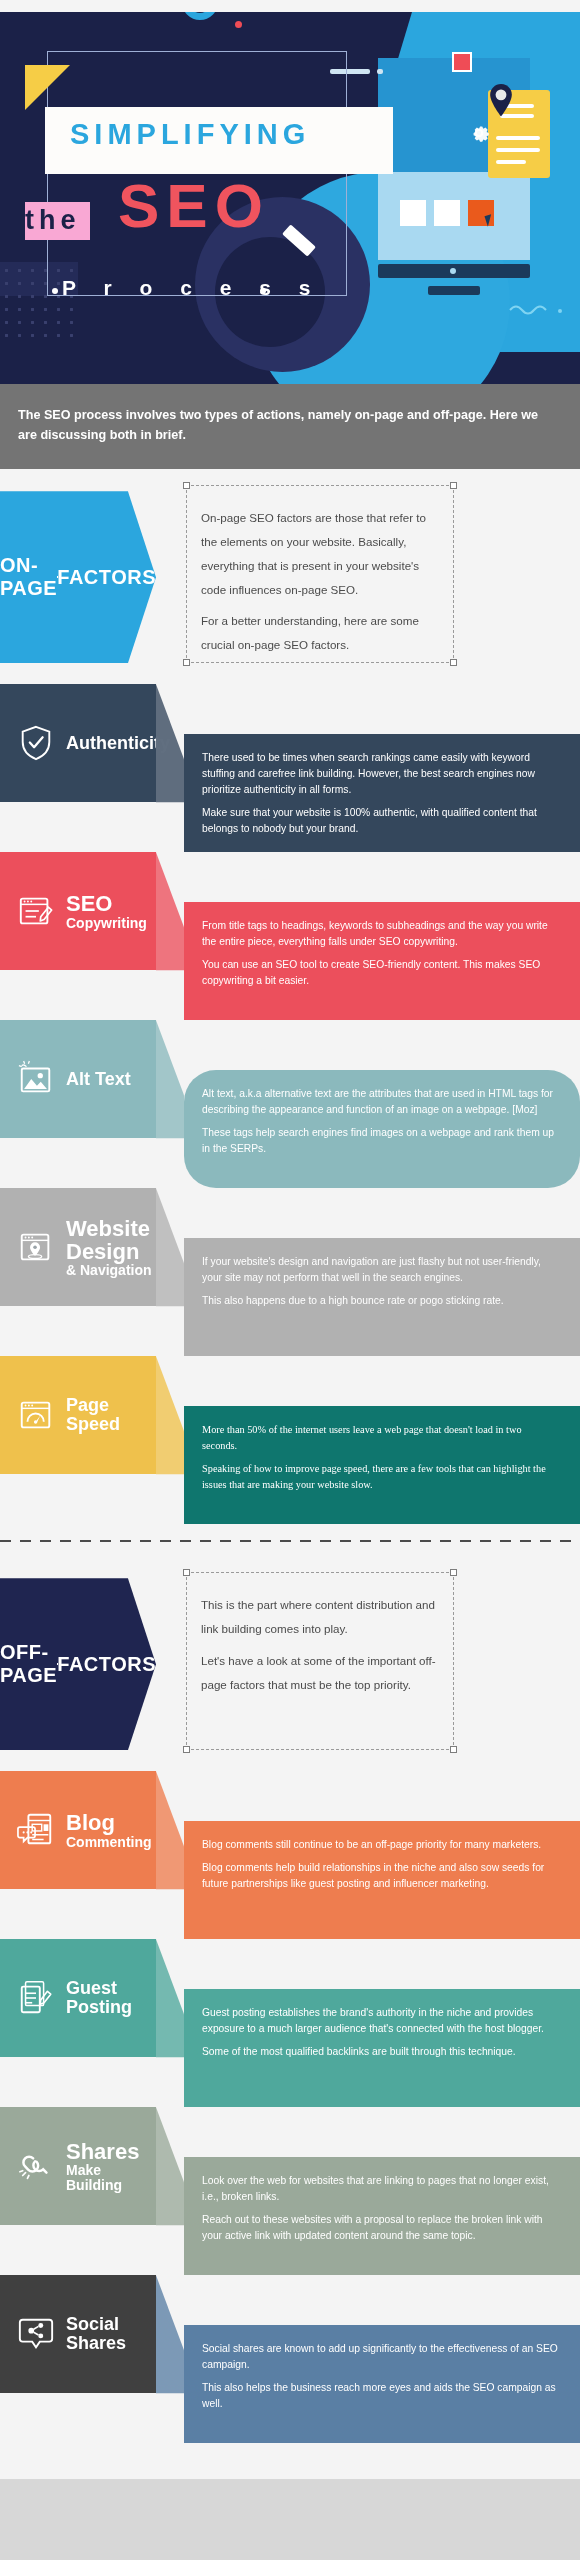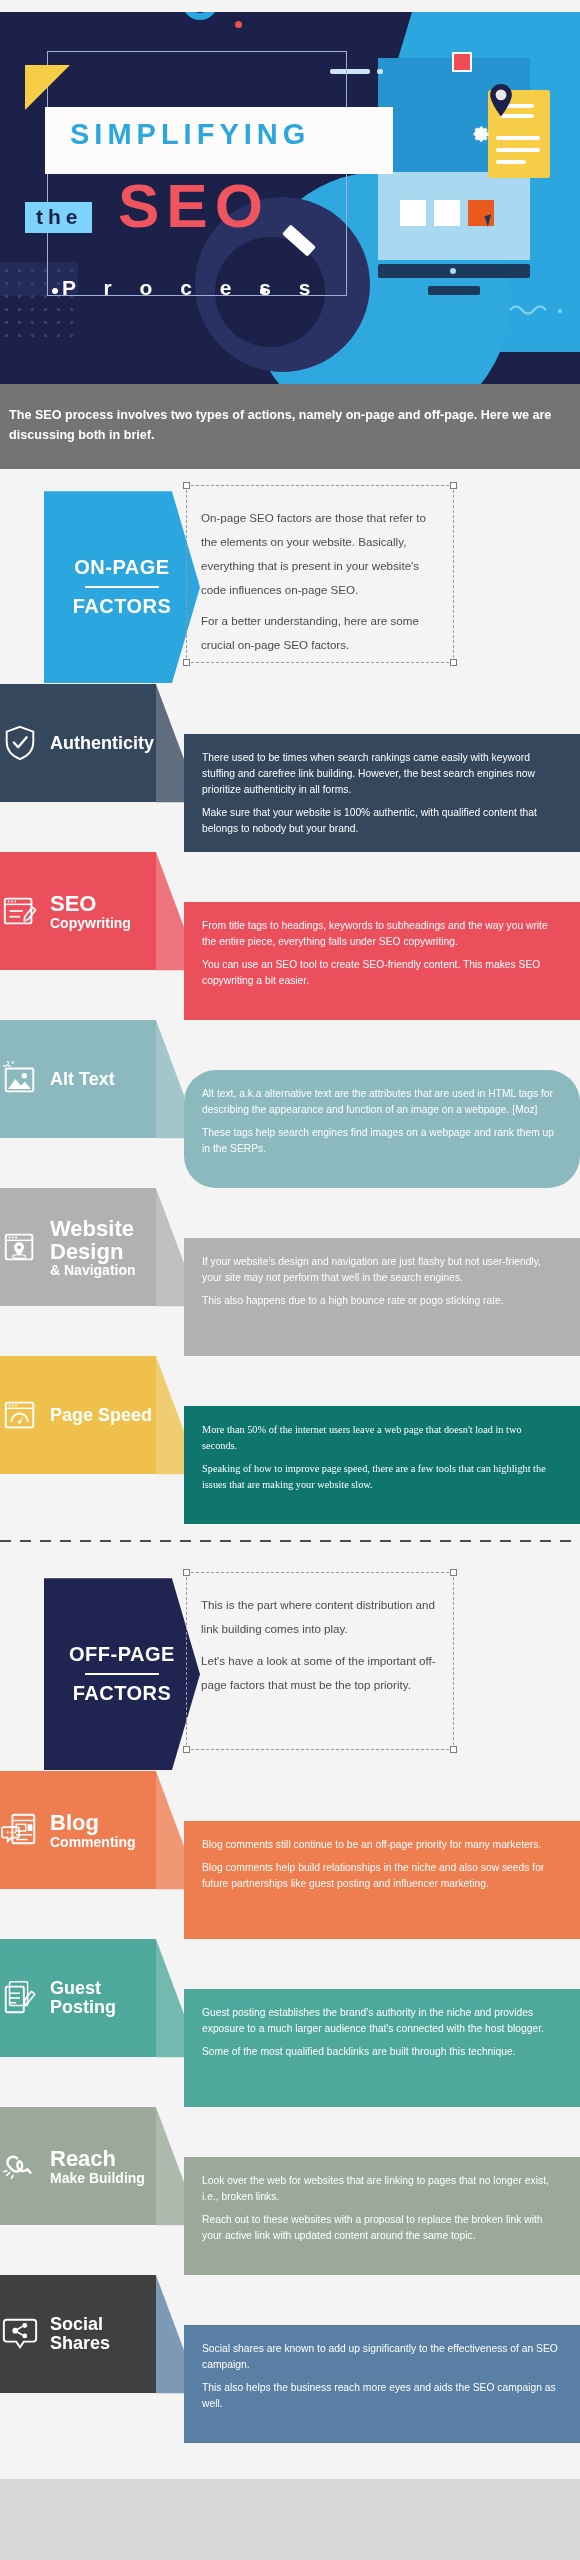--- a/index.html
+++ b/index.html
@@ -106,26 +106,26 @@
     width: 320px;
     font-size: 29px;
     font-weight: bold;
     letter-spacing: 5px;
     color: #2ba6de;
     font-family: "Liberation Sans", sans-serif;
   }
   .hdr-the {
     position: absolute;
     left: 25px; top: 190px;
-    background: #7dd3fc;
+    background: #f9a8d4;
     color: #1b2148;
-    font-size: 21px;
+    font-size: 27px;
     font-weight: bold;
     letter-spacing: 5px;
-    padding: 3px 9px 4px 11px;
+    padding: 3px 9px 4px 0;
   }
   .hdr-seo {
     position: absolute;
     left: 118px; top: 163px;
     font-size: 62px;
     font-weight: bold;
     letter-spacing: 7px;
     color: #f0545e;
     line-height: 1;
   }
@@ -213,49 +213,47 @@
   .pin-ic {
     position: absolute; left: 488px; top: 72px;
     width: 26px; height: 34px;
   }
 
   
   .intro {
     width: 580px;
     background: #747474;
     color: #ffffff;
-    padding: 21px 22px 24px 9px;
+    padding: 21px 22px 24px 18px;
     font-size: 12.6px;
     font-weight: bold;
     line-height: 1.6;
   }
 
   
   .band { position: relative; background: #f4f4f4; }
   .gutter { position: absolute; left: 156px; top: 0; width: 12px; height: 100%;
             background: linear-gradient(to right, #efe7e7, #faf7f7); }
 
   .sec-head {
     position: relative;
     height: 215px;
     background: #f4f4f4;
   }
   .arrowtag {
     position: absolute;
     left: 0; top: 22px;
     width: 156px;
-    height: 192px;
+    height: 172px;
     display: flex;
-    flex-direction: column;
     align-items: center;
     justify-content: center;
     color: #ffffff;
     clip-path: polygon(0 0, 82% 0, 100% 50%, 82% 100%, 0 100%);
     border-top-right-radius: 10px;
-    margin-left: 44px;
   }
   .arrowtag .t1, .arrowtag .t2 {
     font-size: 20px;
     font-weight: bold;
     letter-spacing: .5px;
     line-height: 1.15;
   }
   .arrowtag .rule {
     width: 74px; height: 2px; background: #fff; margin: 7px 0 7px 0;
   }
@@ -284,21 +282,21 @@
   
   .row { position: relative; height: 168px; background: #f4f4f4; }
   .row .leftlabel {
     position: absolute;
     left: 0; top: 0;
     width: 156px;
     height: 118px;
     display: flex;
     align-items: center;
     gap: 11px;
-    padding-left: 1px;
+    padding-left: 17px;
     color: #ffffff;
   }
   .row .fold {
     position: absolute;
     left: 156px; top: 0;
     width: 28px; height: 168px;
     clip-path: polygon(0 0, 100% 75px, 100% 118px, 0 118px);
     opacity: .78;
   }
   .row .rightpanel {
@@ -598,21 +596,21 @@
         </div>
         <div class="row">
           <div class="leftlabel" style="background: rgb(154, 169, 154);">
             <span class="icon">
               <svg viewBox="0 0 40 40">
                 <path d="M17 12 a6 6 0 10-8.5 8.5 L12 24 a6 6 0 008.5-8.5" fill="none" stroke="#fff" stroke-width="2.6" stroke-linecap="round"></path>
                 <path d="M22 18 a6 6 0 108.5 8.5 L34 30" fill="none" stroke="#fff" stroke-width="2.6" stroke-linecap="round" transform="translate(-3,-3)"></path>
                 <path d="M6 30 l3 -3 M11 33 l1.5 -3 M3 26 l3 -1" stroke="#fff" stroke-width="1.8" stroke-linecap="round"></path>
               </svg>
             </span>
-            <div class="ttl big"><span>Reach</span><span class="sub">Make Building</span></div>
+            <div class="ttl big"><span>Shares</span><span class="sub">Make Building</span></div>
           </div>
           <div class="fold" style="background: rgb(154, 169, 154);"></div>
           <div class="rightpanel" style="background: rgb(154, 169, 154);">
             <p>Look over the web for websites that are linking to pages that no longer exist, i.e., broken links.</p>
             <p>Reach out to these websites with a proposal to replace the broken link with your active link with updated content around the same topic.</p>
           </div>
         </div>
         <div class="row">
           <div class="leftlabel" style="background: #404040;">
             <span class="icon">

